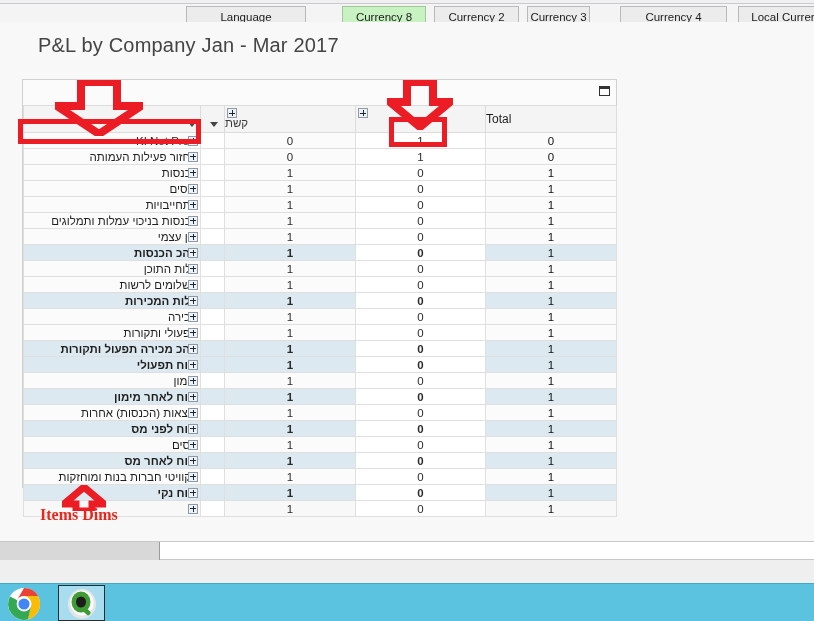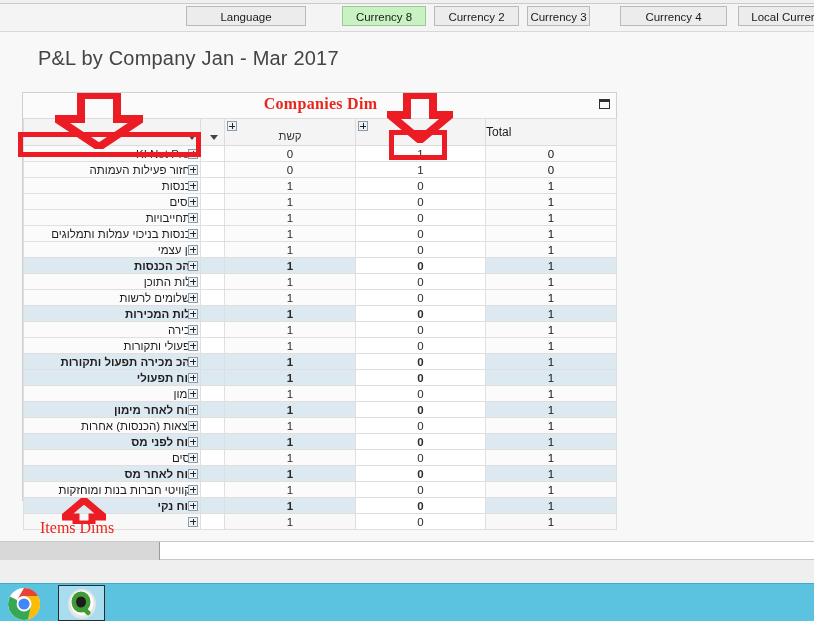--- a/index.html
+++ b/index.html
@@ -38,21 +38,21 @@
     line-height: 20px;
     text-align: center;
     box-sizing: border-box;
     white-space: nowrap;
     cursor: pointer;
   }
   .tabbtn.sel { background: #c9f2c2; border-color: #9fc79a; }
 
   
   .sheet {
-    position: absolute; left: 0; top: 35px;
+    position: absolute; left: 0; top: 22px;
     width: 814px; height: 509px;
     background: #f8f8f8;
   }
   .title {
     position: absolute; left: 38px; top: 12px;
     font-size: 20px; color: #444;
     letter-spacing: .2px;
     white-space: nowrap;
   }
 
@@ -138,21 +138,21 @@
     cursor: pointer;
   }
   .plus-box::before, .plus-box::after {
     content: ""; position: absolute; background: #1b2733;
   }
   .plus-box::before { left: 1px; top: 3.5px; width: 6px; height: 1px; }
   .plus-box::after  { left: 3.5px; top: 1px; width: 1px; height: 6px; }
 
   .h-dim-text {
     position: absolute; left: 0; right: 0; bottom: 3px;
-    text-align: center;
+    text-align: left;
     font-size: 11.5px; color: #3a3a3a;
     direction: rtl;
   }
 
   
   td.c-label {
     position: relative;
     text-align: right;
     direction: rtl;
     padding-right: 16px;
@@ -189,21 +189,21 @@
   .anno-arrow { position: absolute; }
   .anno-box {
     position: absolute;
     border: 5px solid #ec1c24;
     box-sizing: border-box;
     background: transparent;
   }
   .anno-text {
     position: absolute;
     font-family: "Liberation Serif", serif;
-    font-weight: normal;
+    font-weight: bold;
     font-size: 16px;
     color: #e8261c;
     white-space: nowrap;
   }
 
   
   .statusrow {
     position: absolute; left: 0; top: 541px;
     width: 814px; height: 19px;
     background: #ffffff;
@@ -256,21 +256,20 @@
     <div class="tabbtn" style="left:620px; width:107px;"><span>Currency 4</span></div>
     <div class="tabbtn" style="left:738px; width:104px;"><span>Local Currency</span></div>
   </div>
 
   <div class="sheet">
 
     <div class="title">P&amp;L by Company Jan - Mar 2017</div>
 
     <div class="pivot">
 
-      <div class="pivot-caption">Companies Dim</div>
       <div class="pivot-maxbtn"></div>
 
       <table class="grid">
         <colgroup>
           <col style="width:177px">
           <col style="width:24px">
           <col style="width:131px">
           <col style="width:130px">
           <col style="width:131px">
         </colgroup>

